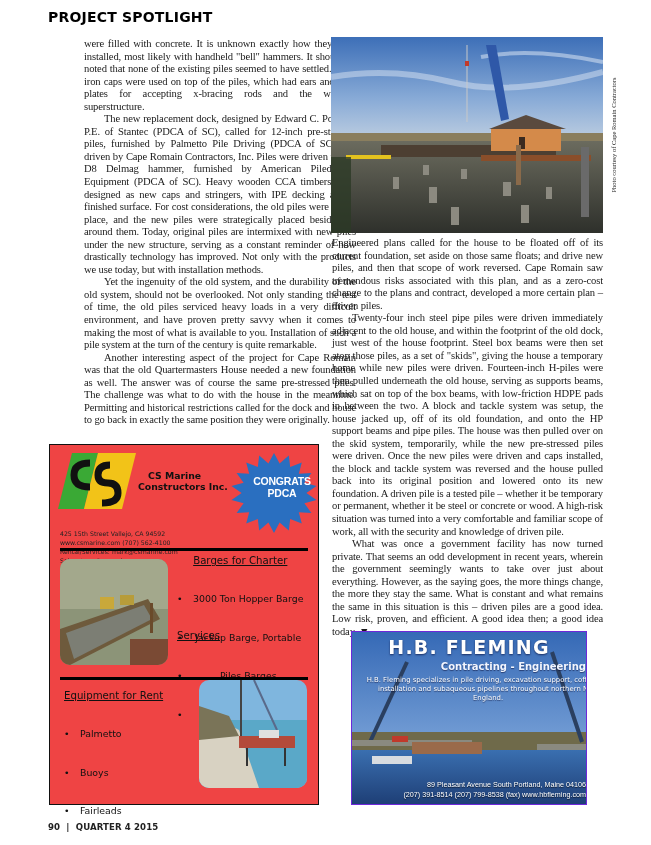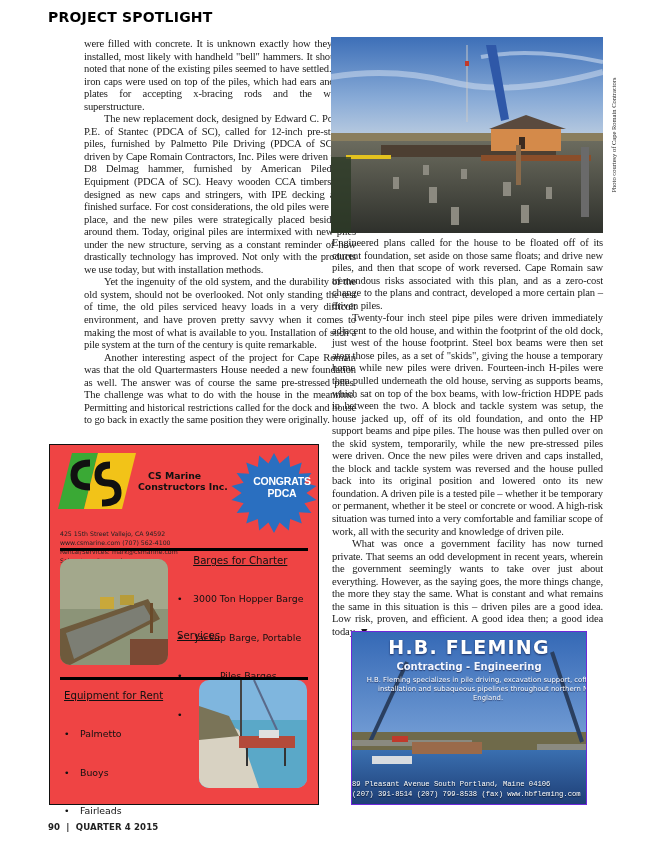--- a/index.html
+++ b/index.html
@@ -30,23 +30,23 @@
   .list-block li { position: relative; padding-left: 16px; margin-top: 26px; }
   .list-block li::before { content: "•"; position: absolute; left: 0; }
   .barges-list { left: 127px; top: 110px; text-align: center; }
   .services-list { left: 127px; top: 185px; }
   .equip-list { left: 14px; top: 245px; }
   .equip-photo { left: 149px; top: 235px; width: 108px; height: 108px; border-radius: 10px; overflow: hidden; }
 
   
   .hb-ad { left: 331px; top: 631px; width: 236px; height: 174px; overflow: hidden; border: 1px solid #6d28d9; box-sizing: border-box; margin-left: 20px; }
   .hb-title { left: 0; width: 100%; top: 4px; text-align: center; color: #fff; font-family: "DejaVu Sans", sans-serif; font-weight: bold; font-size: 19px; letter-spacing: 1.2px; text-shadow: 0 1px 2px rgba(0,0,40,0.6); }
-  .hb-sub { left: 0; width: 100%; top: 29px; text-align: center; color: #f2f6ff; font-family: "DejaVu Sans", sans-serif; font-weight: bold; font-size: 10px; text-shadow: 0 1px 1px rgba(0,0,40,0.5); }
+  .hb-sub { left: 0; width: 100%; top: 29px; text-align: right; color: #f2f6ff; font-family: "DejaVu Sans", sans-serif; font-weight: bold; font-size: 10px; text-shadow: 0 1px 1px rgba(0,0,40,0.5); }
   .hb-desc { left: 10px; width: 252px; top: 44px; text-align: center; color: #fff; font-family: "DejaVu Sans", sans-serif; font-size: 6.9px; line-height: 9px; text-shadow: 0 1px 1px rgba(0,0,40,0.6); }
-  .hb-addr { left: 0; width: 100%; top: 148px; text-align: left; color: #fff; font-family: Liberation Mono, monospace; font-size: 7.2px; line-height: 9.5px; text-shadow: 0 1px 1px rgba(0,0,0,0.7); }
+  .hb-addr { left: 0; width: 100%; top: 148px; text-align: right; color: #fff; font-family: Liberation Sans, sans-serif; font-size: 7.2px; line-height: 9.5px; text-shadow: 0 1px 1px rgba(0,0,0,0.7); }
 
   .footer { left: 48px; top: 822px; font-family: "DejaVu Sans", sans-serif; font-weight: bold; font-size: 8.6px; color: #222; letter-spacing: 0.1px; }
 </style>
 </head>
 <body>
 
 <div class="abs section-title">PROJECT SPOTLIGHT</div>
 
 <div class="abs col col-left">
   <p>were filled with concrete. It is unknown exactly how they were installed, most likely with handheld "bell" hammers. It should be noted that none of the existing piles seemed to have settled. Cast-iron caps were used on top of the piles, which had ears and base plates for accepting x-bracing rods and the wooden superstructure.</p>

